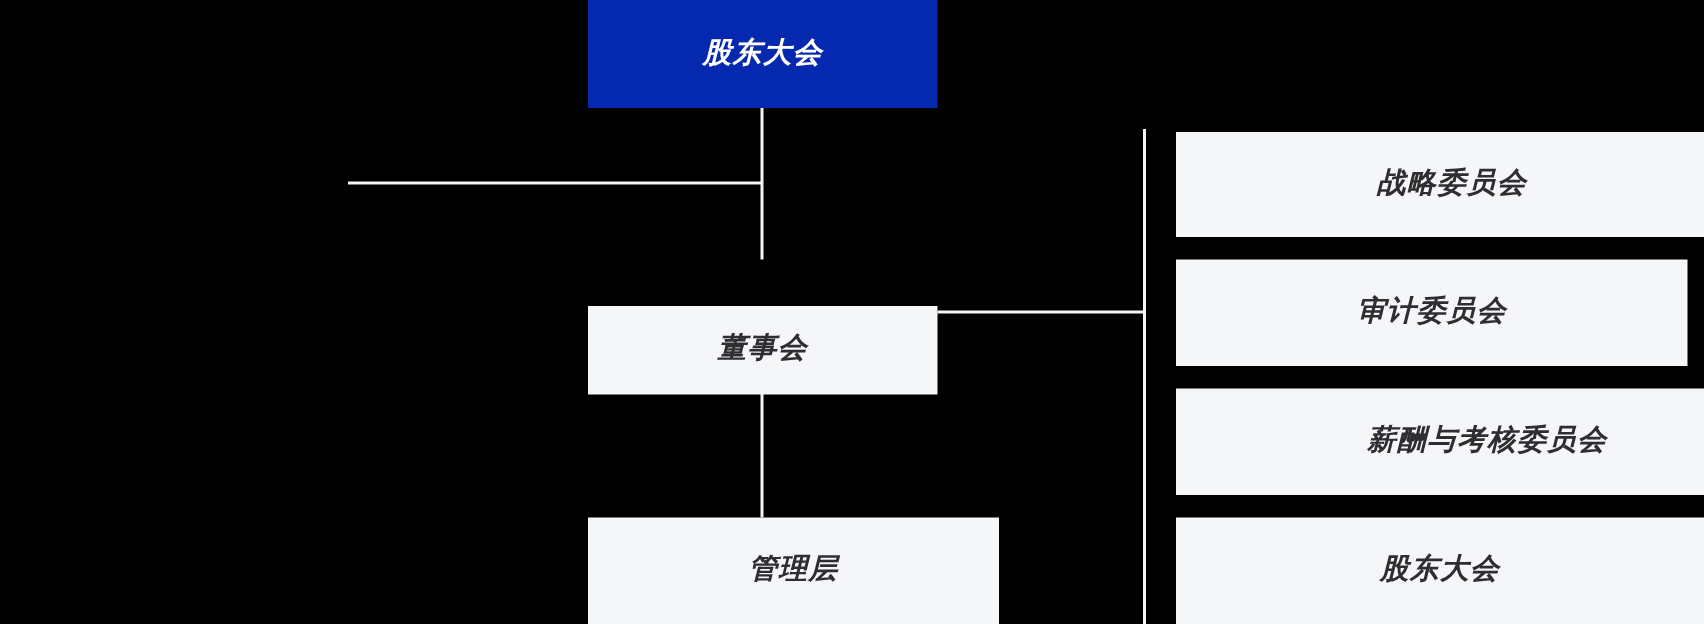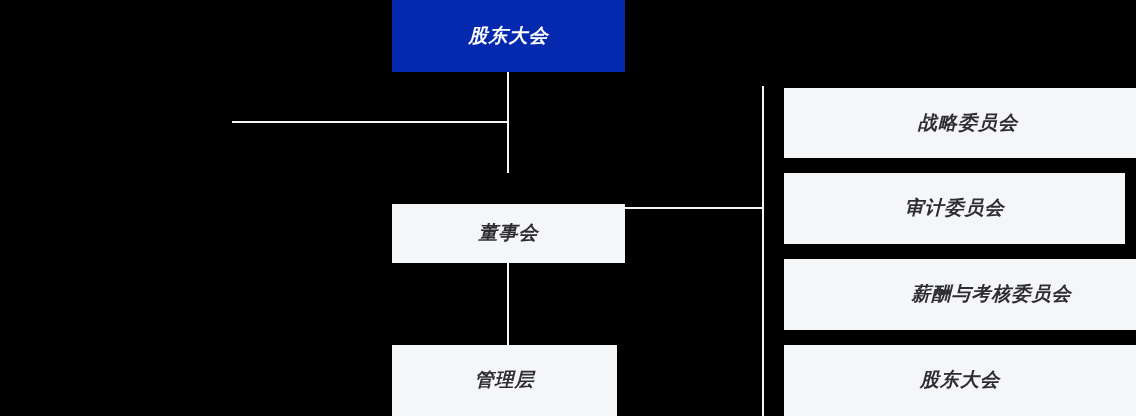--- a/index.html
+++ b/index.html
@@ -63,21 +63,21 @@
 
   <div class="node node-primary" style="left:392px; top:0px; width:233px; height:72px;">
     <span>股东大会</span>
   </div>
 
 
   <div class="node node-light" style="left:392px; top:173px; width:233px; height:59px;margin-top:31px;">
     <span>董事会</span>
   </div>
 
-  <div class="node node-light" style="left:392px; top:345px; width:225px; height:71px;">
+  <div class="node node-light" style="left:392px; top:345px; width:274px; height:71px;">
     <span>管理层</span>
   </div>
 
   <div class="node node-light" style="left:784px; top:88px; width:352px; height:70px;padding-left:16px;">
     <span>战略委员会</span>
   </div>
 
   <div class="node node-light" style="left:784px; top:173px; width:341px; height:71px;">
     <span>审计委员会</span>
   </div>

